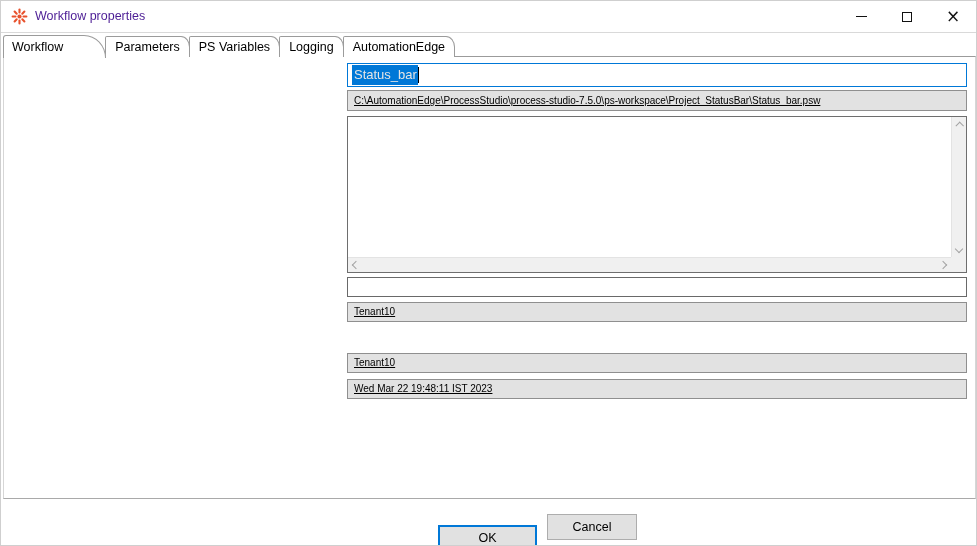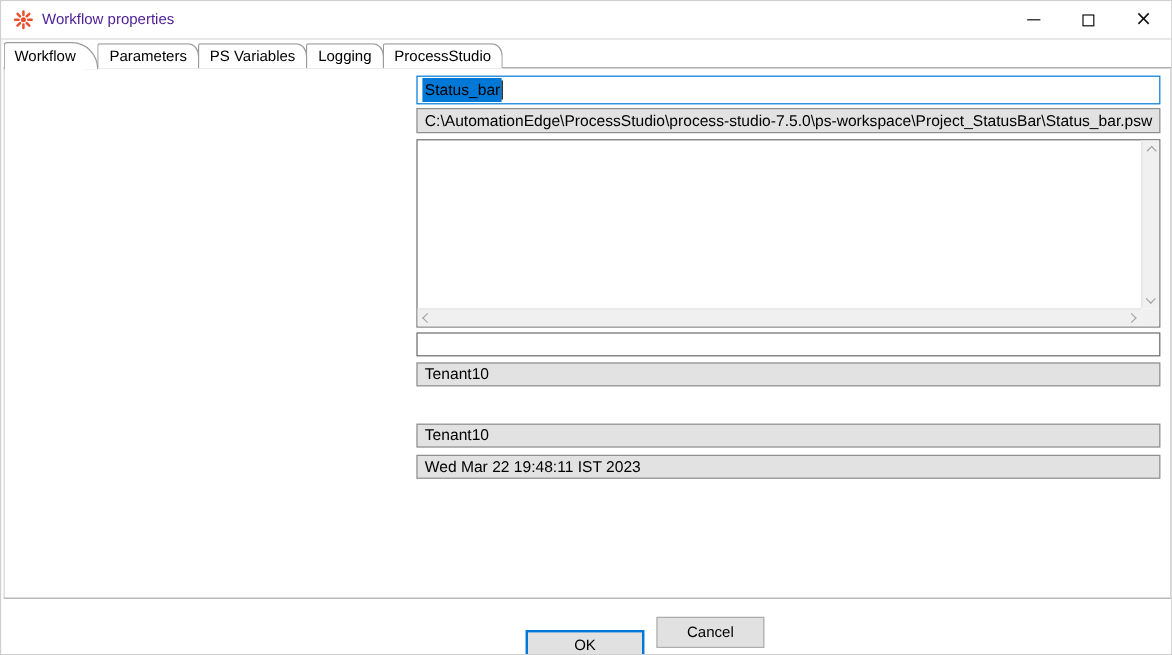--- a/index.html
+++ b/index.html
@@ -32,45 +32,45 @@
   .tab {
     height:21px; background:#fff;
     border:1px solid #9b9b9b; border-bottom:none;
     border-radius:2px 9px 0 0 / 2px 11px 0 0;
     padding:0 9px; margin-left:-1px;
     display:flex; align-items:center;
     font-size:12.5px; white-space:nowrap; cursor:default;
   }
   .tab.active {
     height:23px; margin-bottom:-1px; margin-left:0;
-    padding:0 18px 0 8px; z-index:4; position:relative;
+    padding:0 42px 0 8px; z-index:4; position:relative;
     border-radius:3px 22px 0 0 / 3px 23px 0 0;
   }
 
   
   .content {
     position:absolute; top:55px; left:2px; width:973px; height:443px;
     background:#fff;
     border-top:1px solid #9b9b9b;
     border-left:1px solid #d6d6d6;
     border-right:1px solid #d6d6d6;
     border-bottom:1px solid #a9a9a9;
     z-index:2;
   }
 
   .form-label { position:absolute; left:0; width:338px; text-align:right; font-size:13px; color:#000; white-space:nowrap; }
   .form-label.desc { width:324px; }
 
   .field { position:absolute; left:346px; width:620px; background:#fff; }
   .field.readonly { background:#e2e2e2; border:1px solid #8f8f8f; }
-  .readonly-text { padding-left:6px; font-size:13px; }
+  .readonly-text { padding-left:6px; font-size:10px;text-decoration:underline; }
 
   
   .name-field { top:62px; height:24px; border:1px solid #0078d7; display:flex; align-items:center; padding-left:4px; }
-  .sel-text { background:#0078d7; color:#000000; padding:2px 1px 3px 2px; font-size:13px; }
+  .sel-text { background:#0078d7; color:#e5e5e5; padding:2px 1px 3px 2px; font-size:13px; }
   .caret { display:inline-block; width:1px; height:16px; background:#000; vertical-align:middle; }
 
   .filename-field { top:89px; height:21px; line-height:19px; overflow:hidden; white-space:nowrap; }
 
   
   .desc-box { position:absolute; left:346px; top:115px; width:620px; height:157px; background:#fff; border:1px solid #6e6e6e; }
   .vscroll { position:absolute; top:0; right:0; bottom:15px; width:15px; background:#f0f0f0; border-left:1px solid #e3e3e3;
              display:flex; flex-direction:column; justify-content:space-between; align-items:center; padding:5px 0; }
   .hscroll { position:absolute; left:0; bottom:0; right:15px; height:15px; background:#f0f0f0; border-top:1px solid #e3e3e3;
              display:flex; justify-content:space-between; align-items:center; padding:0 5px; }
@@ -127,21 +127,21 @@
         </div>
     </div>
   </div>
   <div class="titlebar-divider"></div>
 
   <div class="tabstrip">
     <div class="tab active">Workflow</div>
     <div class="tab">Parameters</div>
     <div class="tab">PS Variables</div>
     <div class="tab">Logging</div>
-    <div class="tab">ProcessStudio</div>
+    <div class="tab">AutomationEdge</div>
   </div>
 
   <div class="content"></div>
 
   <div class="form-label" style="top:66px;">Workflow name :</div>
   <div class="field name-field" style="z-index:5;">
     <span class="sel-text">Status_bar</span>
       <span class="caret"></span>
   </div>
 

